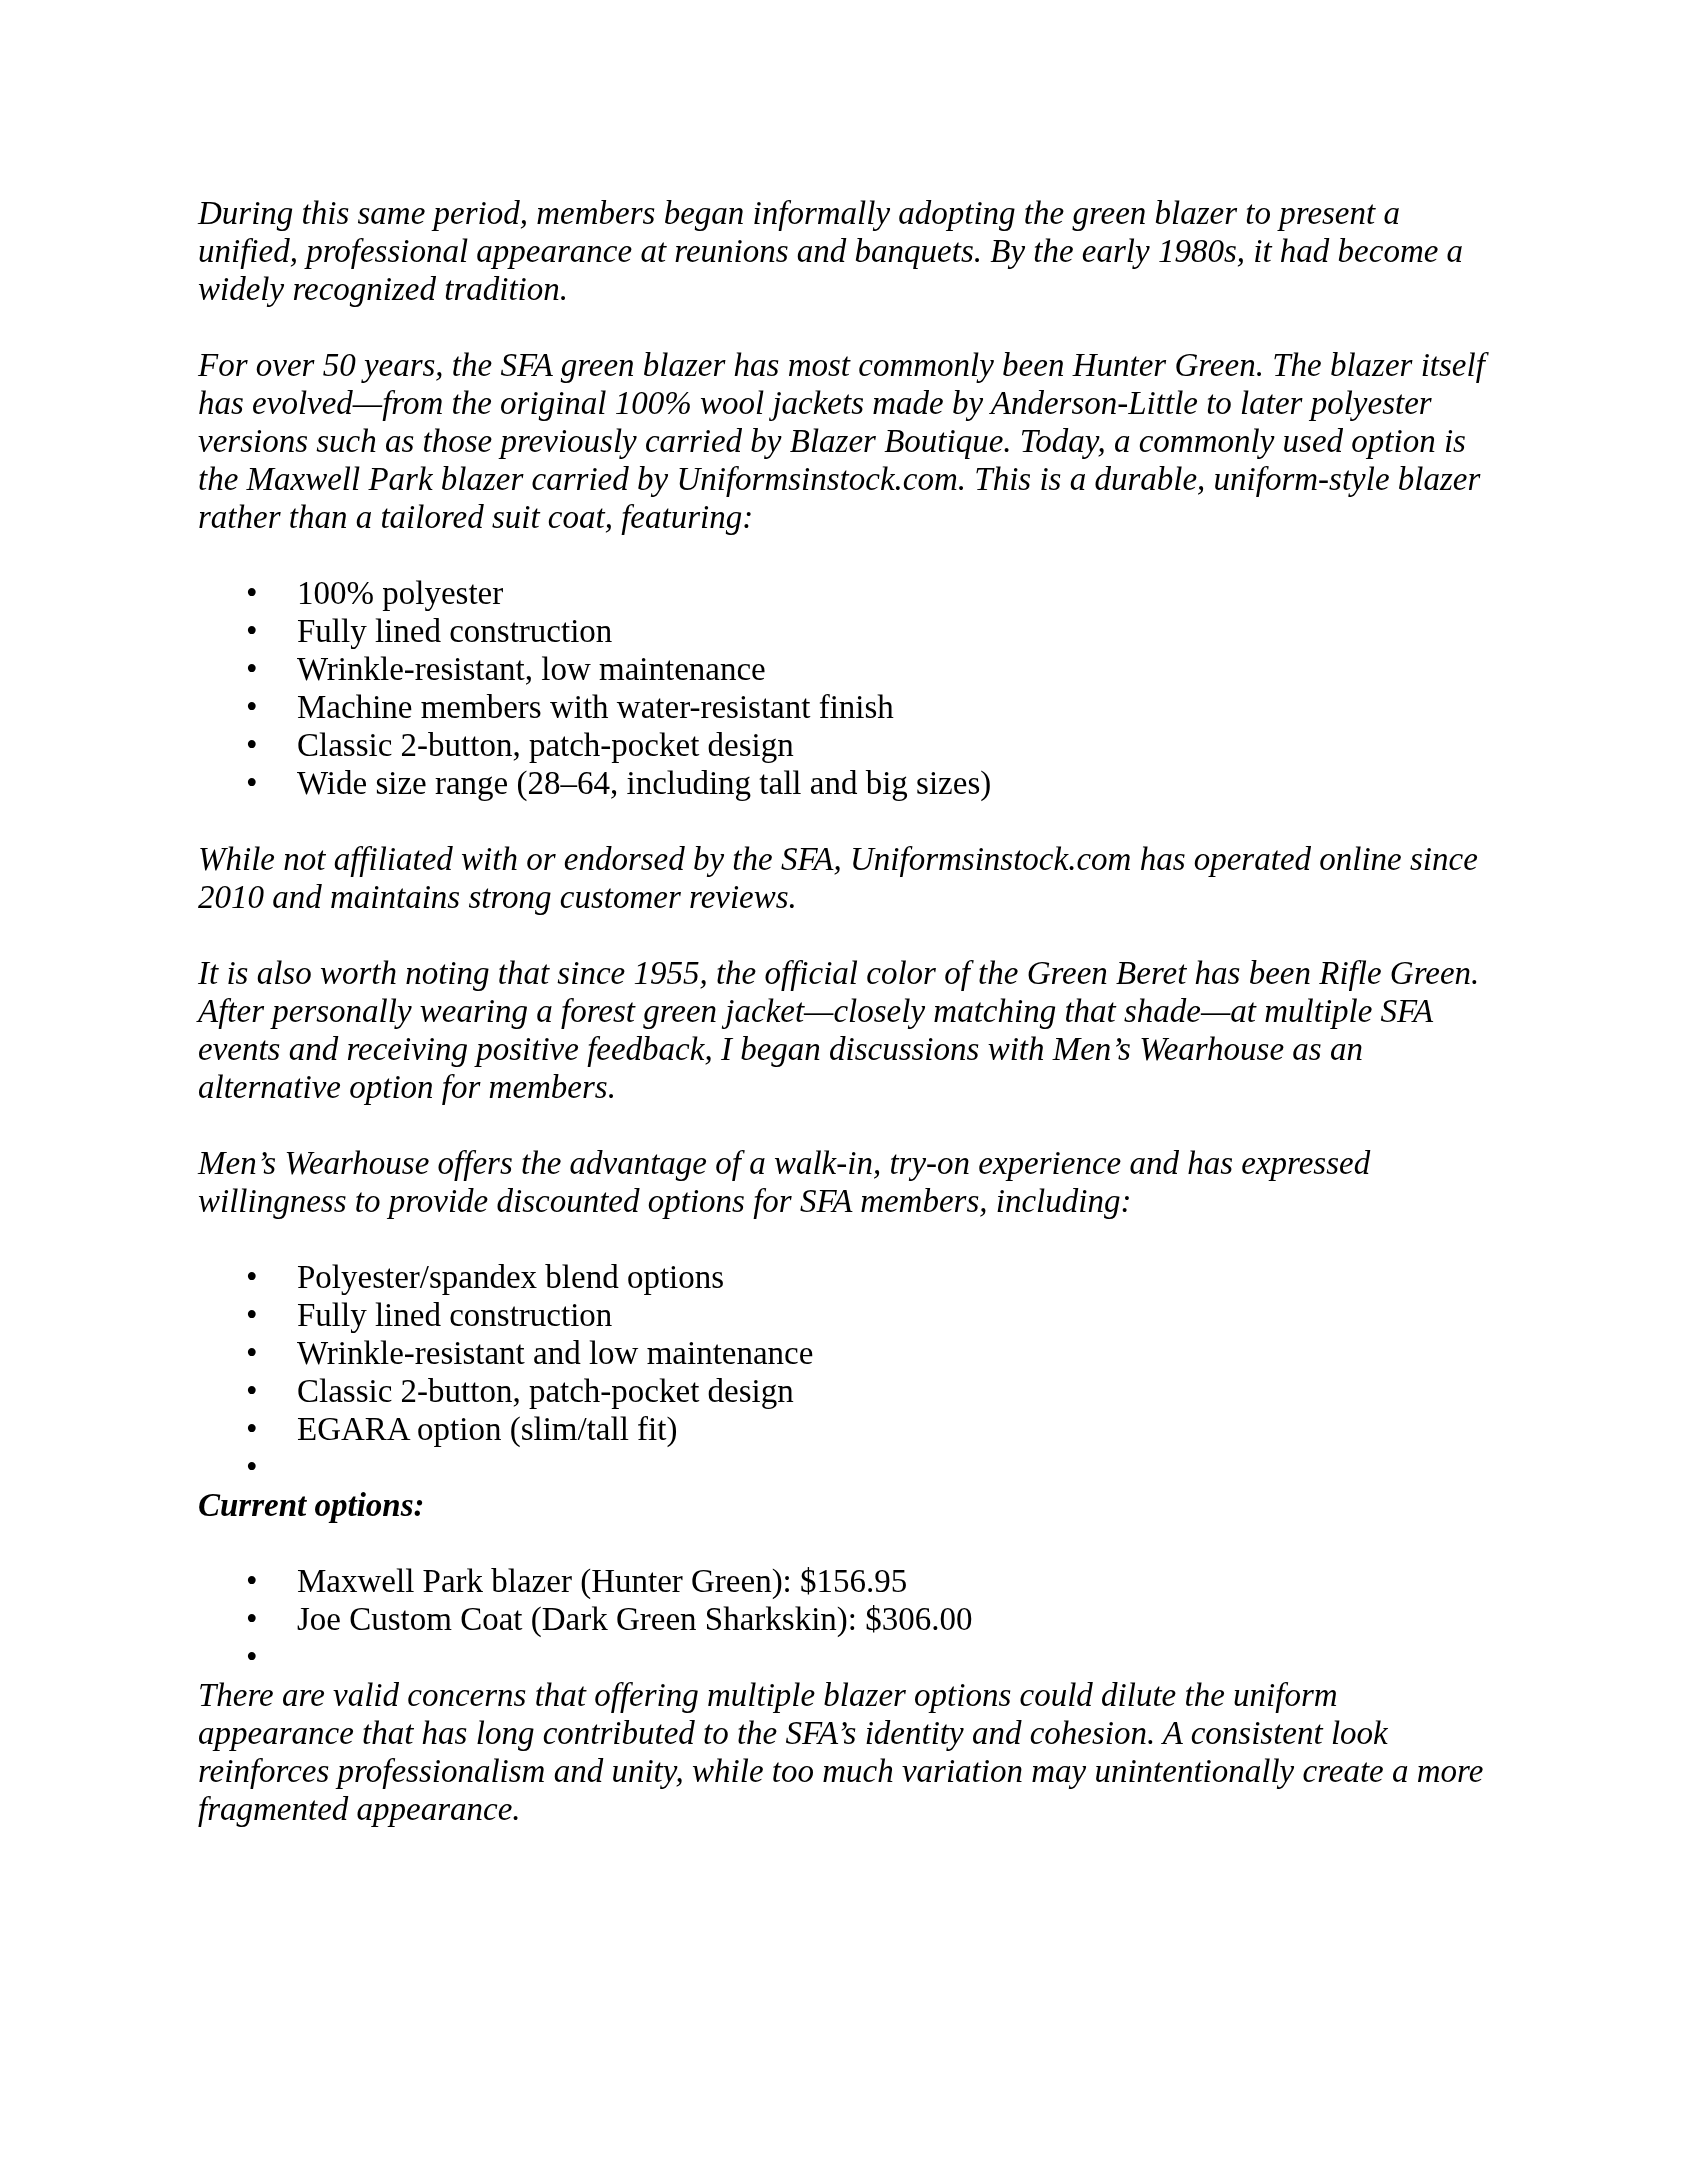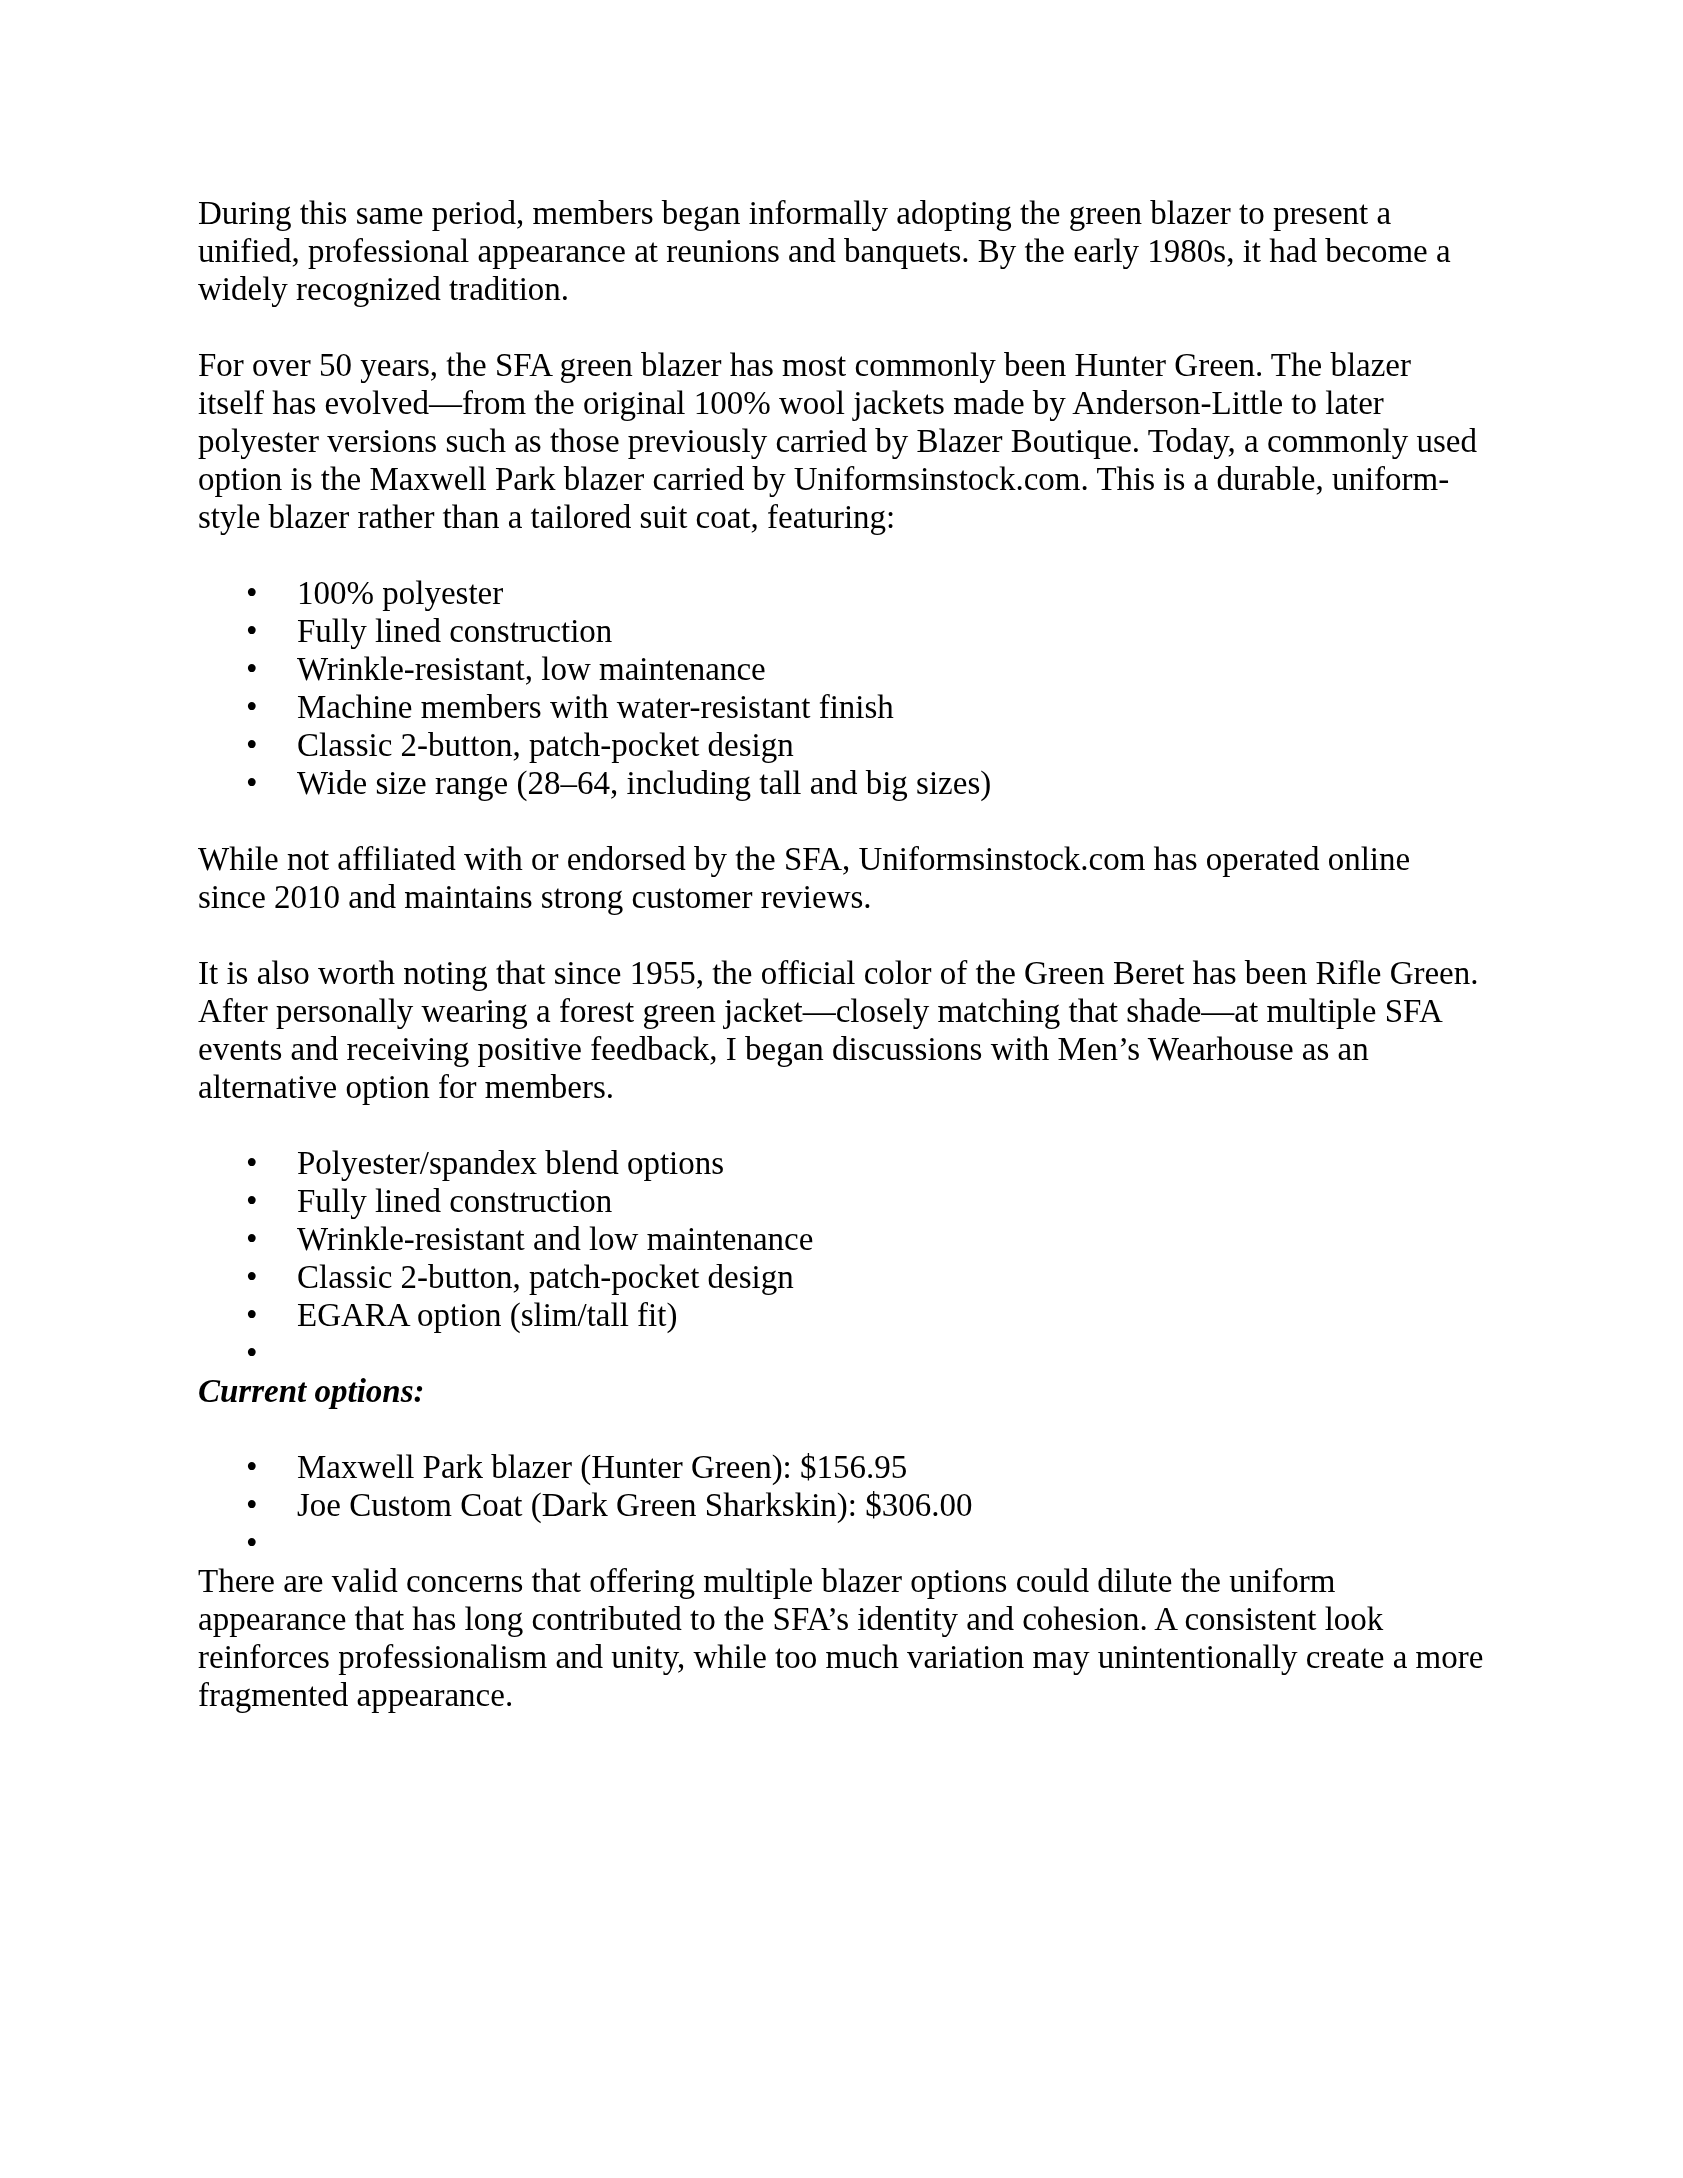--- a/index.html
+++ b/index.html
@@ -16,20 +16,21 @@
     color: #000000;
     padding: 194px 198px 0 198px;
     font-family: "Liberation Serif", "DejaVu Serif", serif;
     font-size: 33px;
     line-height: 38px;
     overflow: hidden;
   }
   .para {
     margin: 0 0 38px 0;
     text-align: left;
+    font-style: italic;
   }
   .heading {
     margin: 0 0 38px 0;
     font-weight: bold;
     font-style: italic;
   }
   ul.bullet-list {
     margin: 0 0 38px 0;
     padding: 0;
     list-style: none;
@@ -78,20 +79,21 @@
     <li>
       <span class="bullet">•</span>
       <span>Wide size range (28–64, including tall and big sizes)</span>
     </li>
   </ul>
 
   <p class="para">While not affiliated with or endorsed by the SFA, Uniformsinstock.com has operated online since 2010 and maintains strong customer reviews.</p>
 
   <p class="para">It is also worth noting that since 1955, the official color of the Green Beret has been Rifle Green. After personally wearing a forest green jacket—closely matching that shade—at multiple SFA events and receiving positive feedback, I began discussions with Men’s Wearhouse as an alternative option for members.</p>
 
+  <p class="para">Men’s Wearhouse offers the advantage of a walk-in, try-on experience and has expressed willingness to provide discounted options for SFA members, including:</p>
 
   <ul class="bullet-list">
     <li>
       <span class="bullet">•</span>
       <span>Polyester/spandex blend options</span>
     </li>
     <li>
       <span class="bullet">•</span>
       <span>Fully lined construction</span>
     </li>

